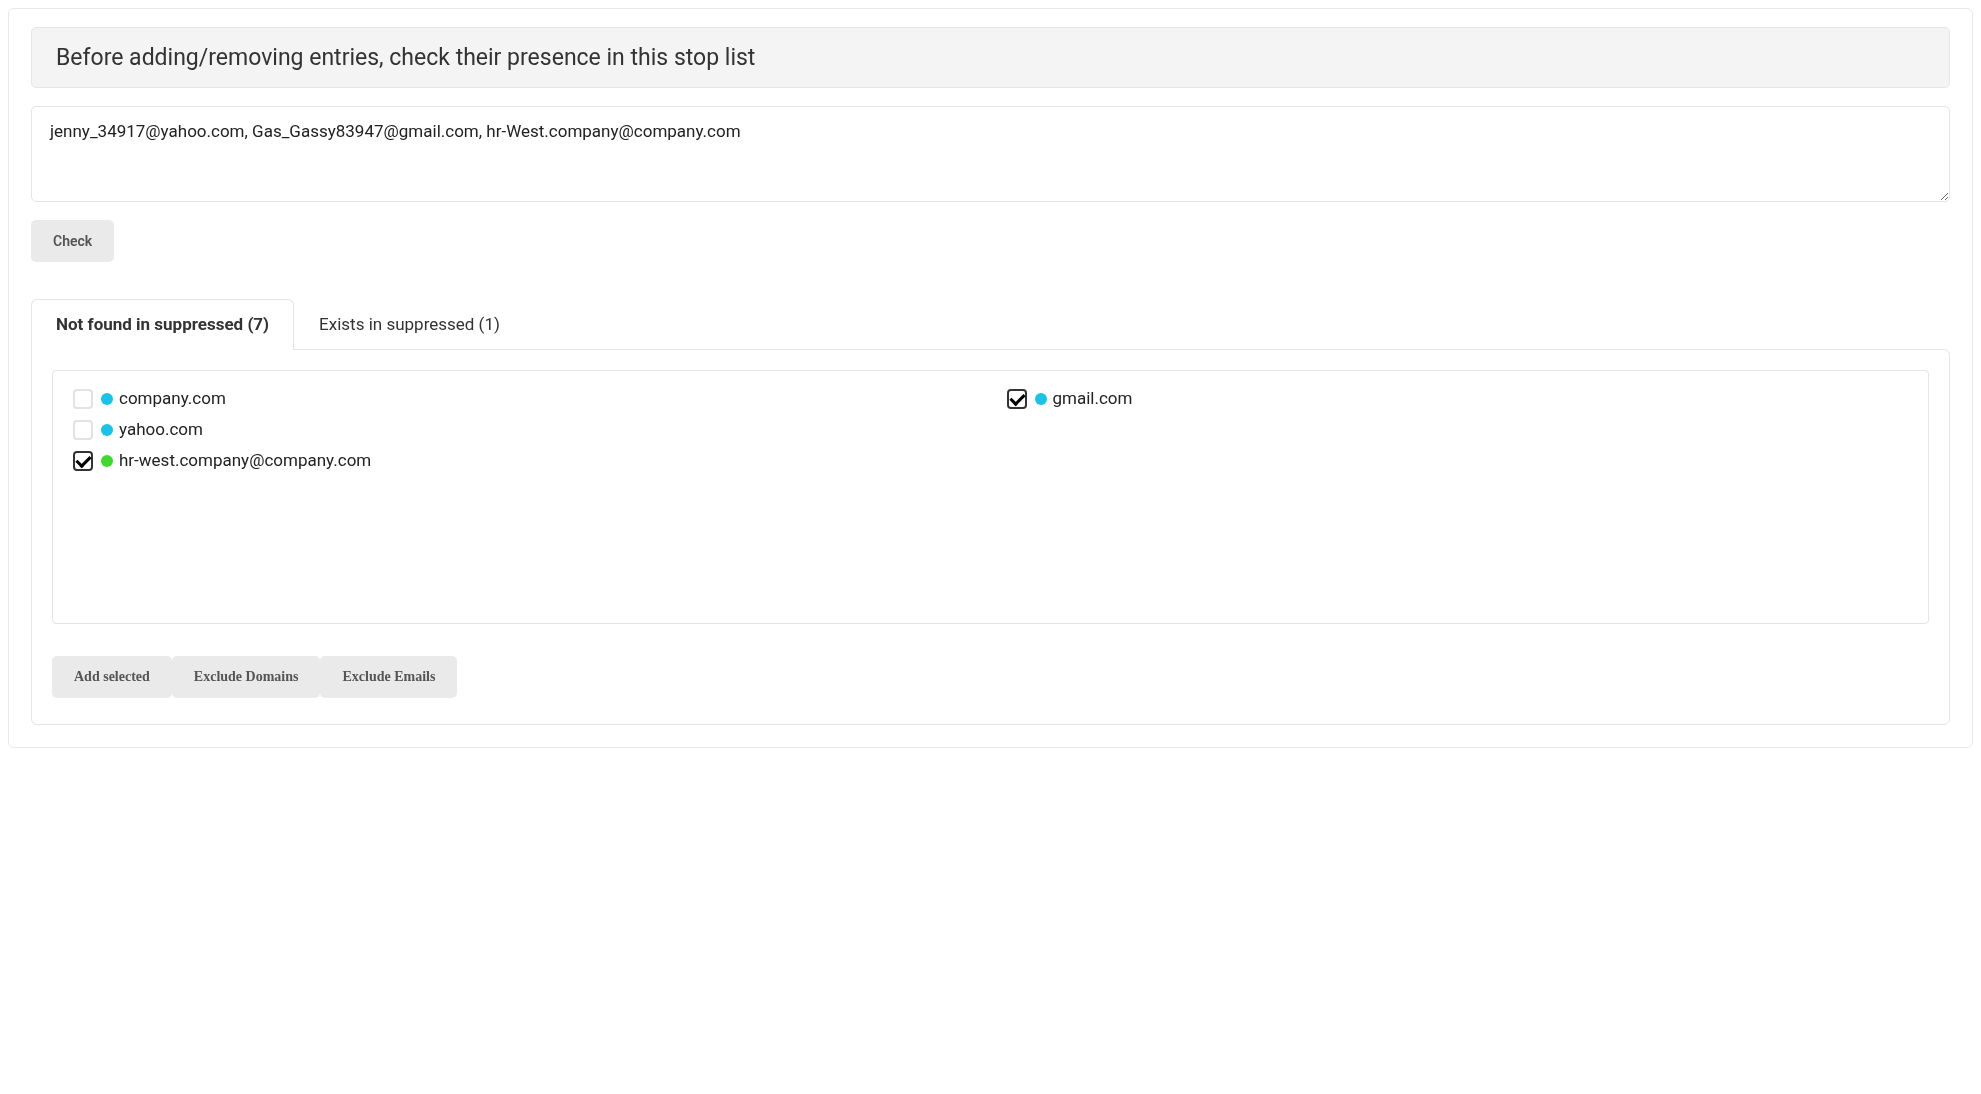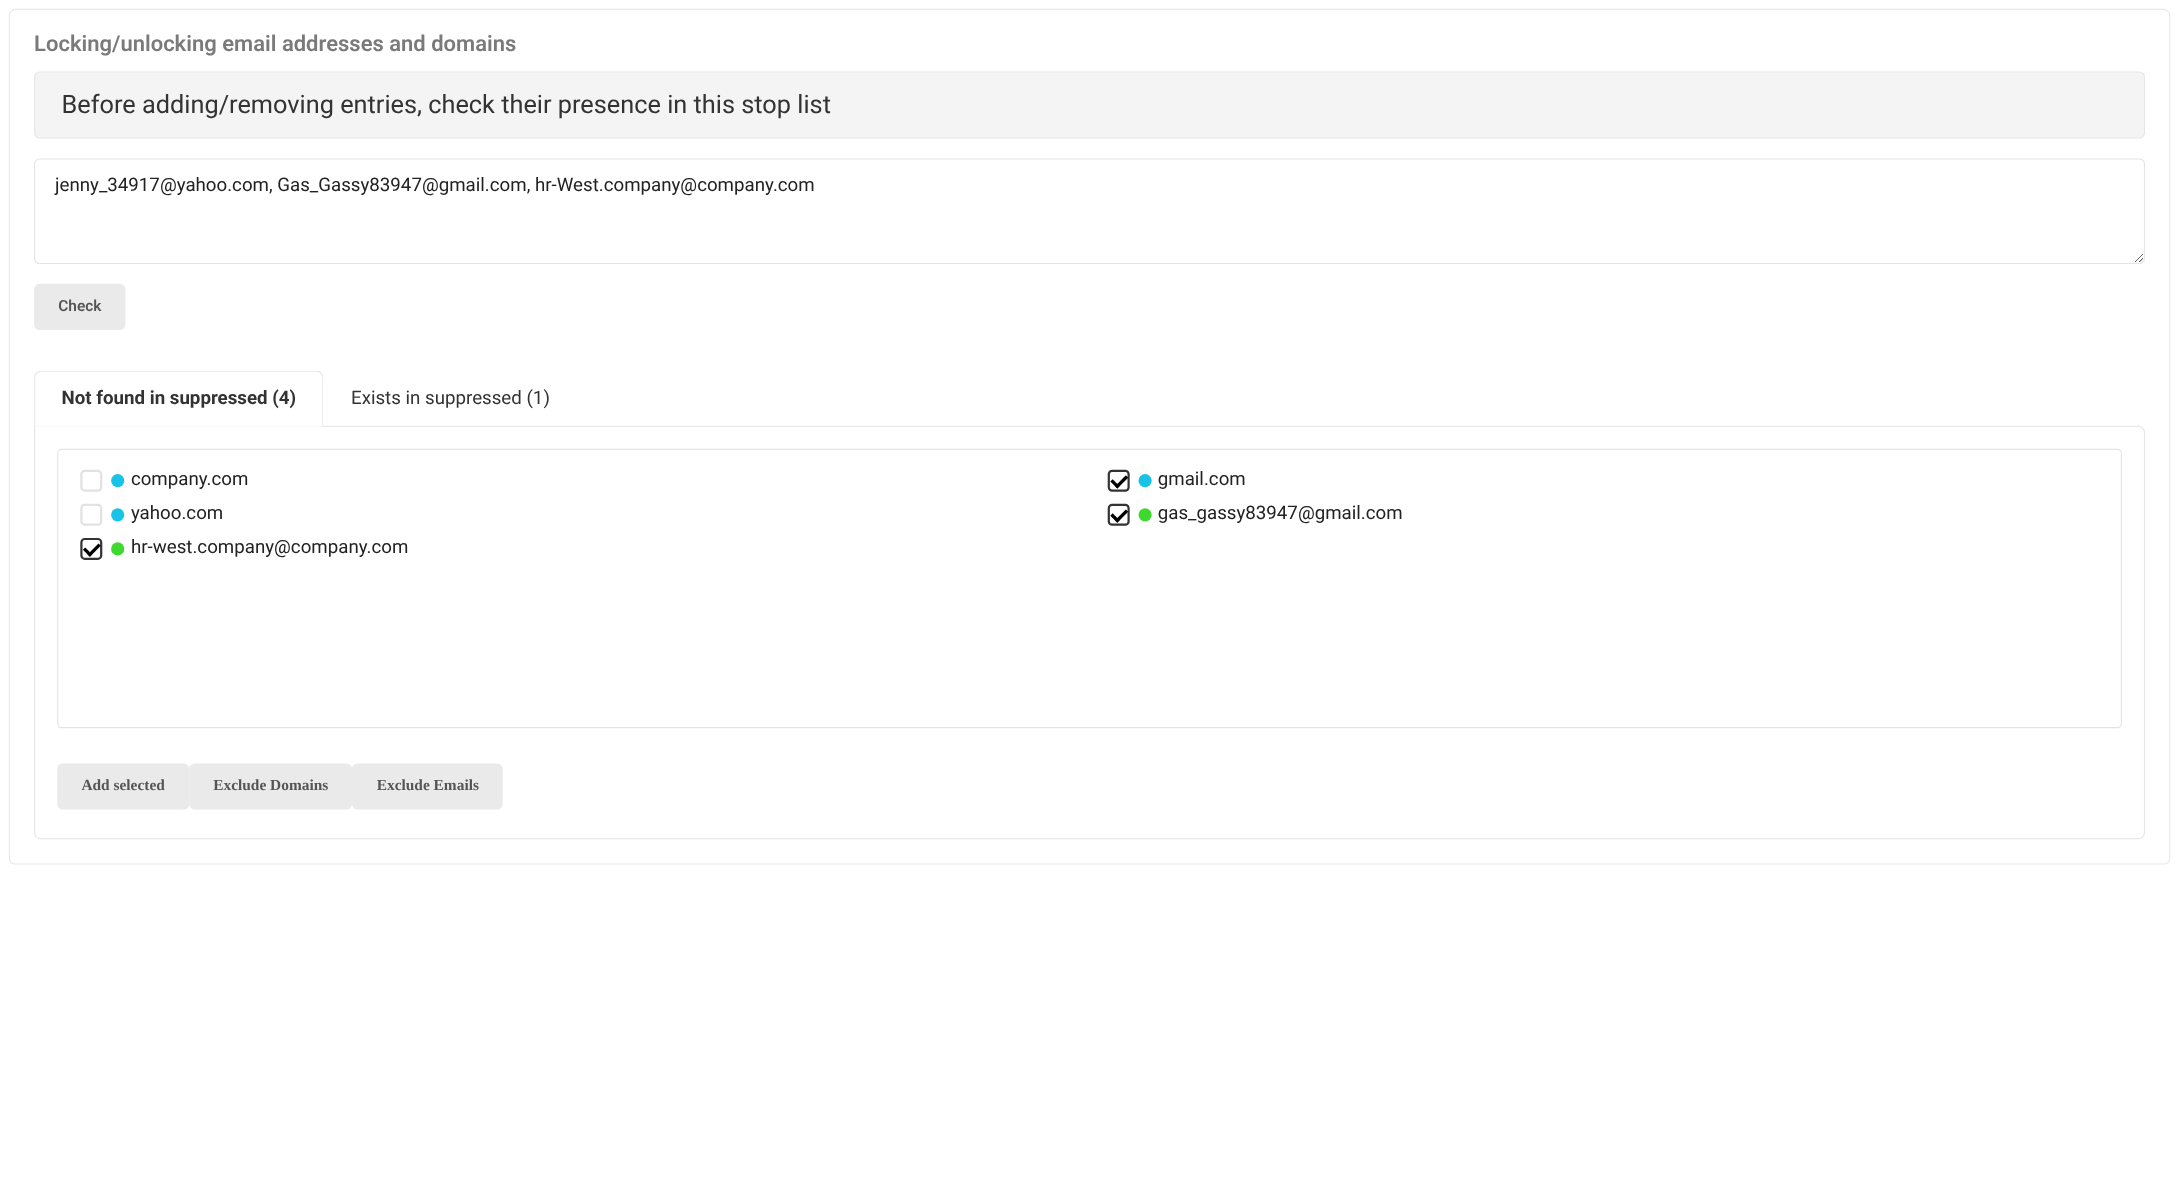--- a/index.html
+++ b/index.html
@@ -149,33 +149,32 @@
     .action-row {
       display: flex;
       font-family: Liberation Serif, serif;
     }
   </style>
 </head>
 <body>
 
 <div class="panel">
 
-  <div class="panel-title">Locking/unlocking email addresses and domains</div>
 
   <div class="info-bar">Before adding/removing entries, check their presence in this stop list</div>
 
   <textarea class="input-area" style="">jenny_34917@yahoo.com, Gas_Gassy83947@gmail.com, hr-West.company@company.com</textarea>
 
   <div class="check-btn-row">
     <button class="btn">Check</button>
   </div>
 
   <div class="tabs-wrap">
     <div class="tabs-row">
-      <div class="tab active">Not found in suppressed (4)</div>
+      <div class="tab active">Not found in suppressed (7)</div>
       <div class="tab">Exists in suppressed (1)</div>
     </div>
 
     <div class="tab-body">
 
       <div class="results-box">
 
         <div class="results-col">
           <div class="result-item">
             <span class="chk unchecked"></span>
@@ -192,25 +191,20 @@
             <span class="dot email"></span>
             <span>hr-west.company@company.com</span>
           </div>
         </div>
 
         <div class="results-col">
           <div class="result-item">
             <span class="chk checked"></span>
             <span class="dot domain"></span>
             <span>gmail.com</span>
-          </div>
-          <div class="result-item">
-            <span class="chk checked"></span>
-            <span class="dot email"></span>
-            <span>gas_gassy83947@gmail.com</span>
           </div>
         </div>
 
       </div>
 
       <div class="action-row">
         <button class="btn">Add selected</button>
         <button class="btn">Exclude Domains</button>
         <button class="btn">Exclude Emails</button>
       </div>

